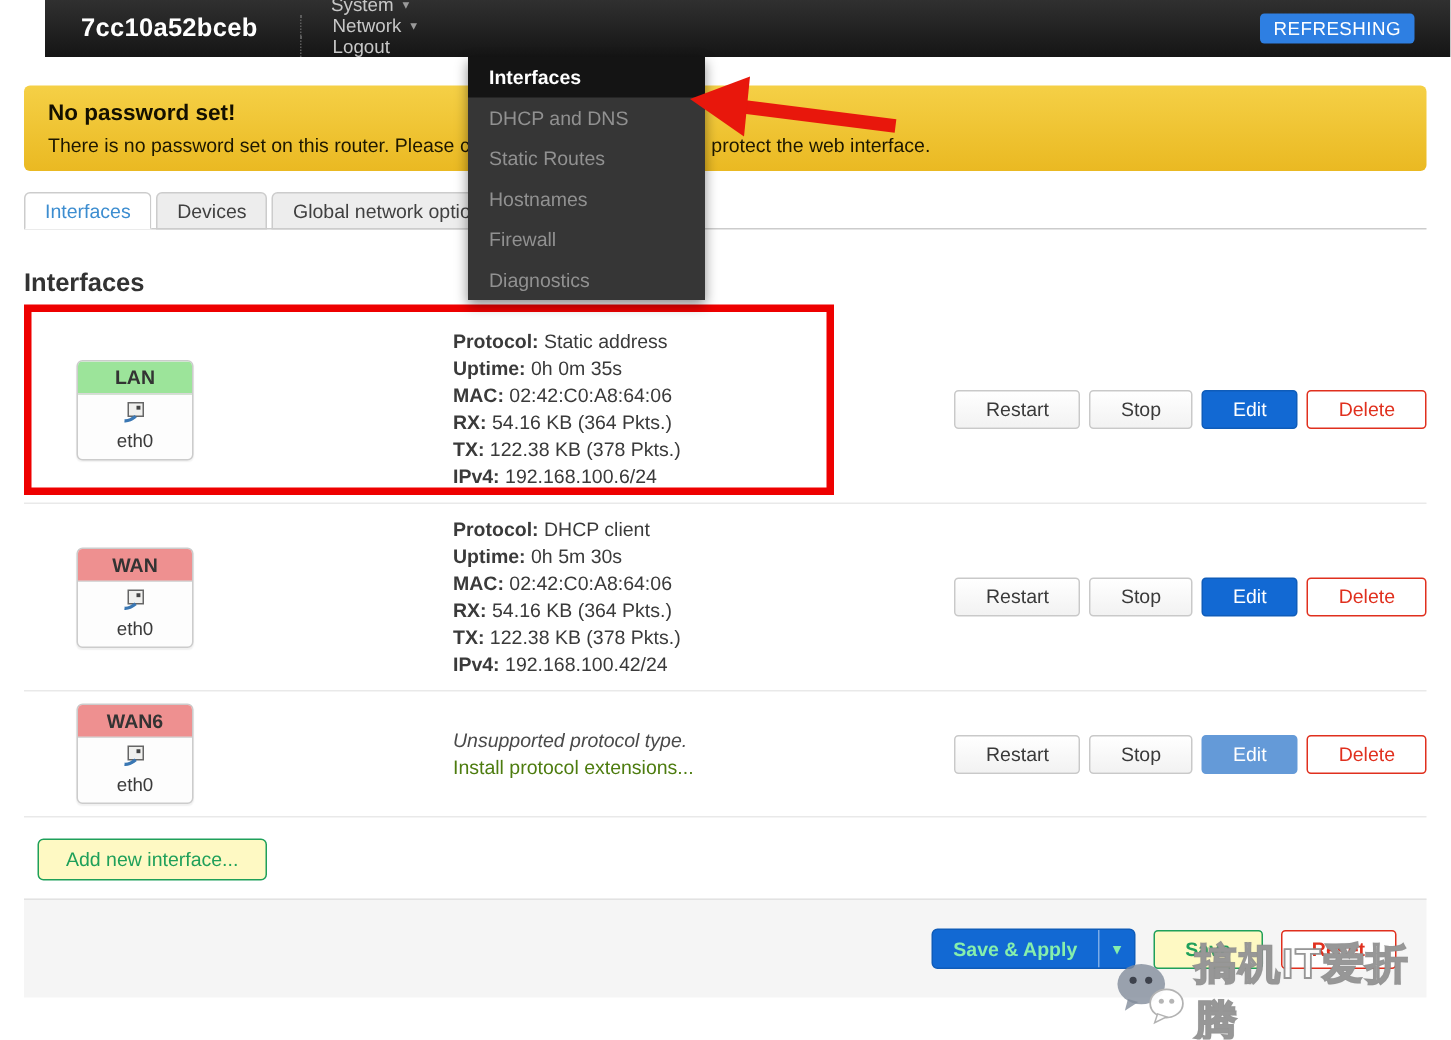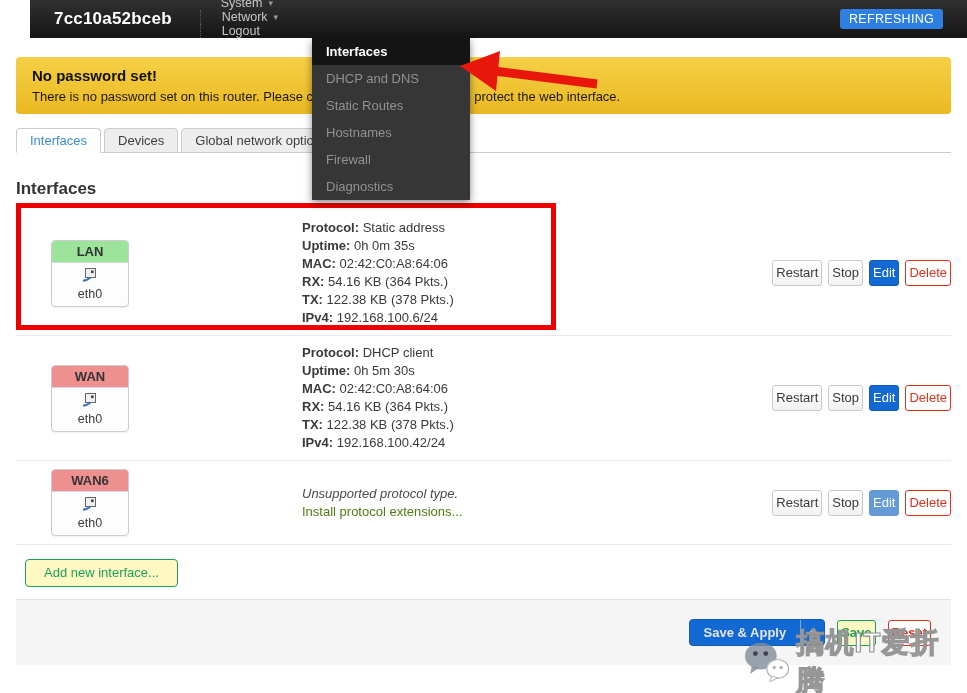--- a/index.html
+++ b/index.html
@@ -66,39 +66,39 @@
   .zone-head { font-size:13px; font-weight:bold; color:#333; padding:3px 0; border-bottom:1px solid #d8d8d8; }
   .zone-body { padding:4px 0 5px; }
   .zone-dev { font-size:12.5px; color:#3a3a3a; margin-top:1px; }
   .col-info { flex:1; font-size:13px; line-height:18px; }
   .lbl { font-weight:bold; }
   .unsupported { font-style:italic; color:#4a4a4a; }
   .proto-link { color:#4d7c0f; text-decoration:none; cursor:pointer; }
   .col-actions { flex:none; display:flex; gap:6px; margin-left:12px; }
 
   .btn {
-    font-family:inherit; font-size:13px; padding:4px 3px; border-radius:3px;
+    font-family:inherit; font-size:13px; padding:4px 20px; border-radius:3px;
     border:1px solid #c9c9c9; background:linear-gradient(#ffffff,#f2f2f2);
     color:#3a3a3a; cursor:pointer; line-height:16px;
   }
   .btn-edit   { background:#1269d3; border-color:#0f5cb9; color:#fff; }
   .btn-edit.disabled { background:#649ad8; border-color:#649ad8; }
   .btn-delete { background:#fff; border-color:#e0301e; color:#e0301e; }
   .btn-green  { background:#fef9c3; border-color:#1fa05a; color:#1fa05a; }
 
   .add-btn { margin:14px 0 0 9px; padding:5px 18px; border-radius:4px; }
 
   
   .footer {
     margin-top:12px; height:66px; background:#f5f5f5; border-top:1px solid #e2e2e2;
     display:flex; justify-content:flex-end; align-items:center; gap:12px; padding-right:20px;
   }
   .sa-btn {
     display:flex; align-items:stretch; background:#1269d3; border:1px solid #0f5cb9;
-    border-radius:4px; color:#e5e5e5; font-weight:bold; font-size:13px; cursor:pointer; overflow:hidden;
+    border-radius:4px; color:#86efac; font-weight:bold; font-size:13px; cursor:pointer; overflow:hidden;
   }
   .sa-main  { padding:5px 14px; }
   .sa-caret { padding:5px 9px; border-left:1px solid rgba(255,255,255,.45); display:flex; align-items:center; font-size:10px; }
   .btn-save  { font-weight:bold; }
   .btn-reset { font-weight:bold; background:#fff; border-color:#e0301e; color:#e0301e; }
 
   
   .hl-rect {
     position:absolute; left:16px; top:203px; width:540px; height:127px;
     border:5px solid #ee0000; z-index:25; pointer-events:none;

